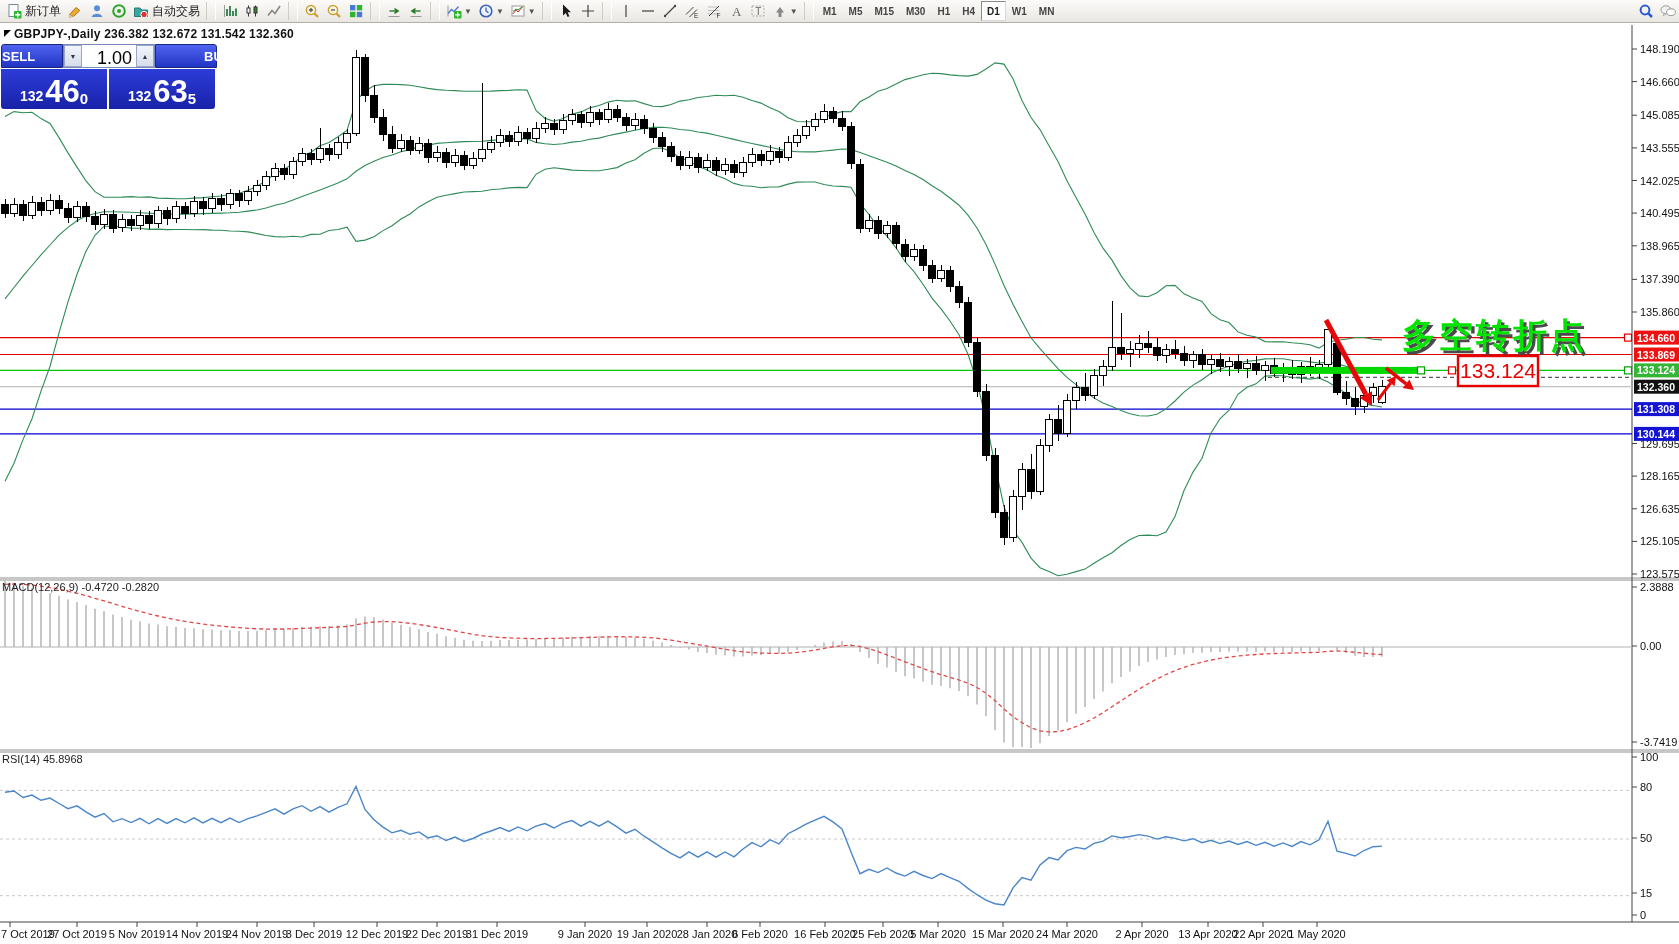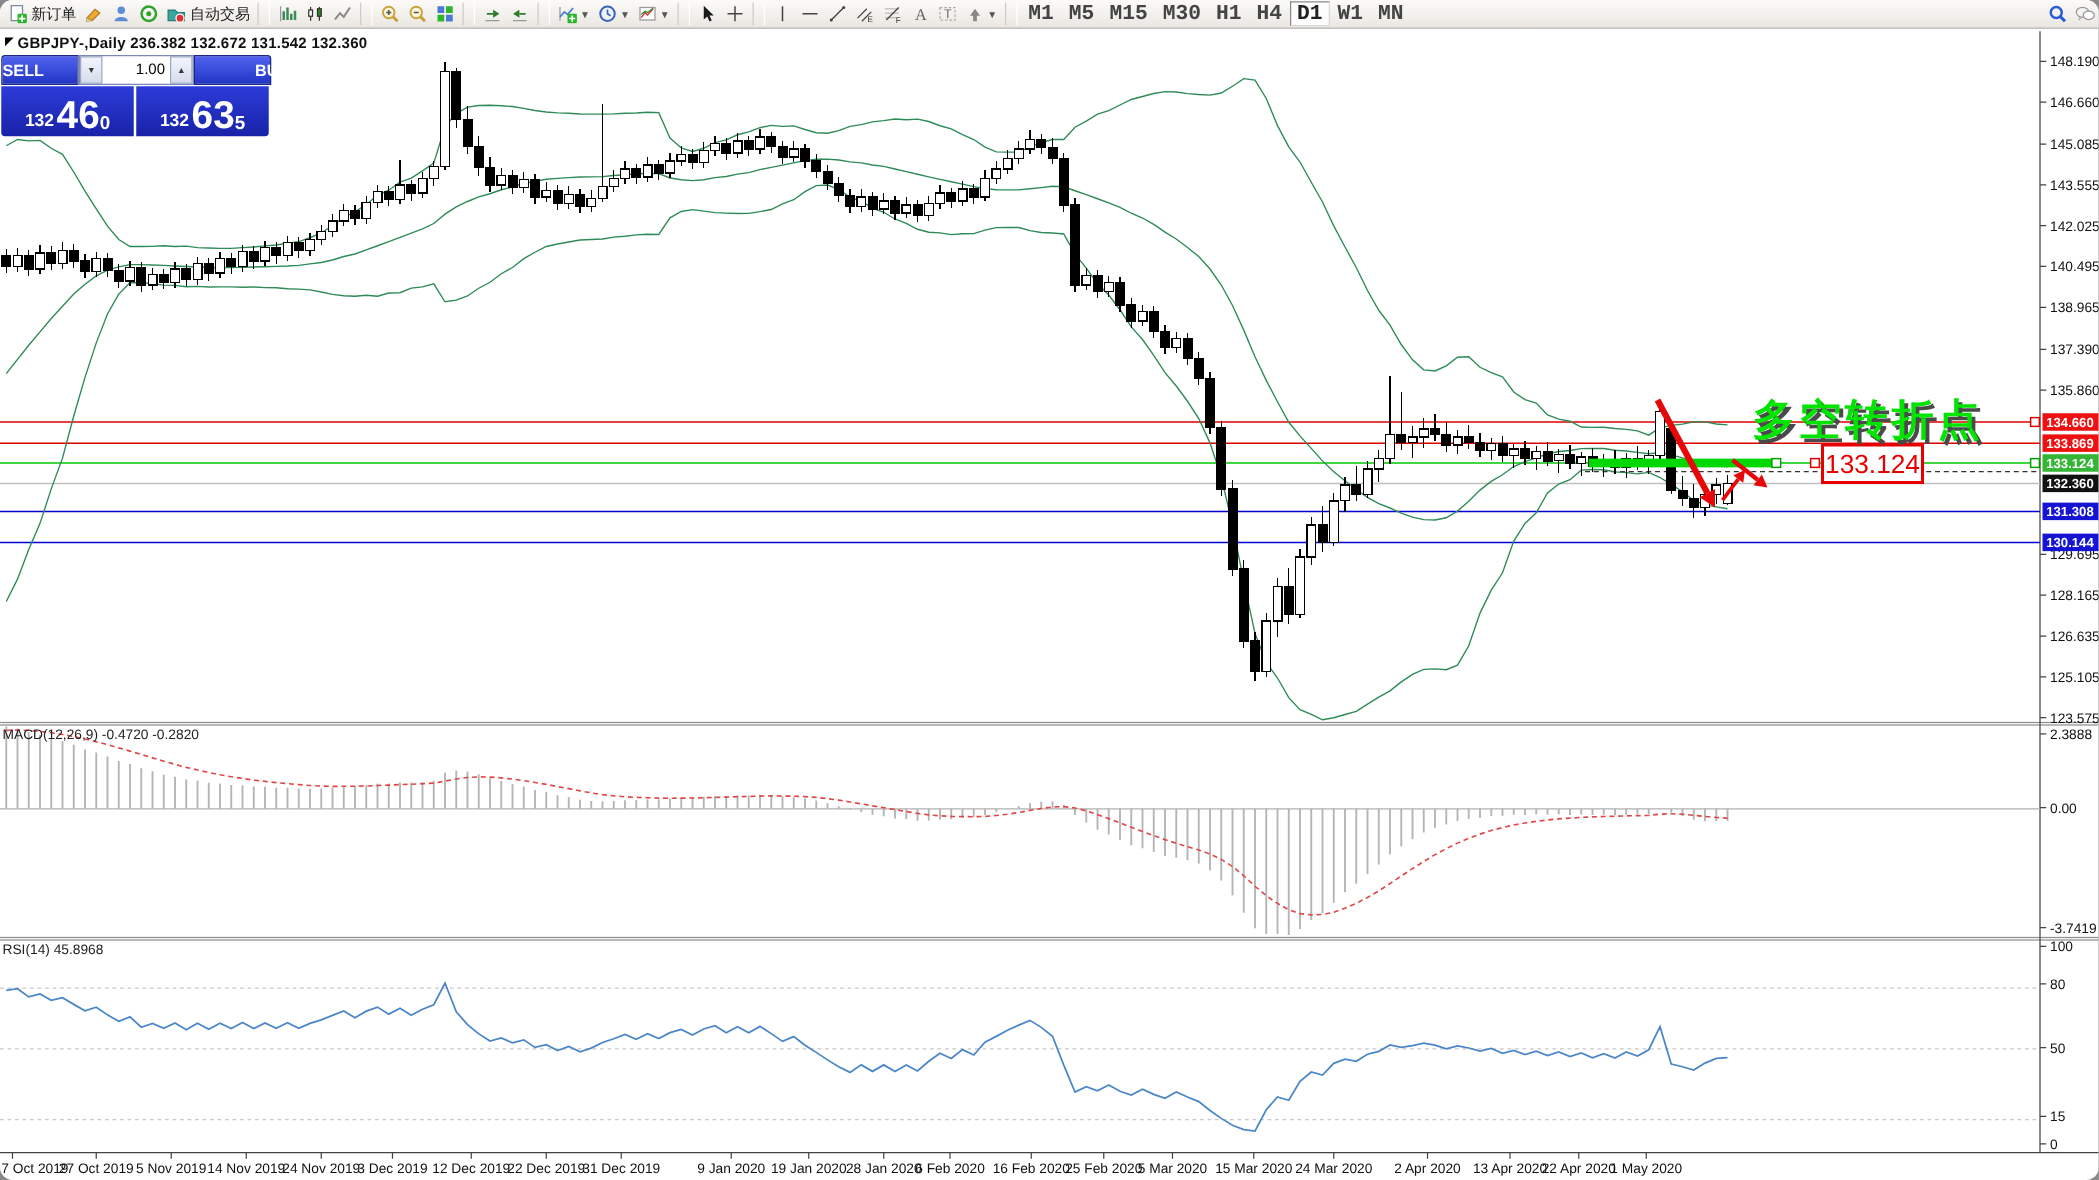--- a/index.html
+++ b/index.html
@@ -1,43 +1,43 @@
 <!DOCTYPE html>
 <html><head>
 <meta charset="utf-8">
 <style>
   html,body{margin:0;padding:0;background:#888;}
   .app{position:relative;width:1679px;height:944px;background:#fff;overflow:hidden;
-       font-family:"Liberation Sans",sans-serif;border-radius:10px;}
+       font-family:"Liberation Sans",sans-serif;}
   .toolbar{position:absolute;left:0;top:0;width:1679px;height:23px;z-index:30;
            background:linear-gradient(#fcfbf9,#eae7e2);border-bottom:1px solid #b3b0aa;
            display:flex;align-items:center;padding-left:3px;box-sizing:border-box;}
   .tool{height:20px;display:flex;align-items:center;padding:0 3px;border-radius:2px;}
   .tool svg{display:block;}
   .tool .lbl{font-size:12px;color:#222;margin-left:3px;white-space:nowrap;}
   .tool .dd{font-size:8px;color:#555;margin-left:2px;}
   .sep{width:8px;height:18px;border-left:1px solid #cfccc6;border-right:1px solid #ffffff;margin:0 3px;}
-  .tf{height:18px;padding:0 5px;font-size:17px;font-weight:bold;color:#444;
-      display:flex;align-items:center;border:1px solid transparent;font-family:Liberation Mono, monospace;}
+  .tf{height:18px;padding:0 5px;font-size:10px;font-weight:bold;color:#444;
+      display:flex;align-items:center;border:1px solid transparent;}
   .tf.active{background:#fdfdfd;border-color:#8a8a8a #d8d8d8 #d8d8d8 #8a8a8a;color:#222;}
   .spacer{flex:1;}
   .symbol-title{position:absolute;left:14px;top:27px;z-index:20;font-size:12px;color:#111;
                 font-weight:bold;letter-spacing:0.2px;}
   .tri-marker{position:absolute;left:4px;top:30px;width:0;height:0;z-index:20;
               border-top:7px solid #000;border-right:7px solid transparent;}
   .order-panel{position:absolute;left:1px;top:44px;width:216px;z-index:20;font-family:"Liberation Sans",sans-serif;}
   .op-row1{display:flex;height:24px;}
   .btn-sell,.btn-buy{width:62px;color:#fff;font-weight:bold;font-size:13px;text-align:left;line-height:24px;
        background:linear-gradient(#5064f0,#2134c4);border:1px solid #1a277e;box-sizing:border-box;}
   .btn-sell{border-radius:3px 0 0 0;}
   .btn-buy{border-radius:0 3px 0 0;padding-left:48px;}
   .vol-box{flex:1;display:flex;background:#fff;border:1px solid #7a8ab8;box-sizing:border-box;}
   .spin{width:16px;background:linear-gradient(#f2f5fb,#d6dcea);border:1px solid #9aa6c6;color:#334;
         font-size:7px;display:flex;align-items:center;justify-content:center;}
-  .vol-val{flex:1;font-size:12px;color:#000;text-align:right;padding:3px 4px 0 0;}
+  .vol-val{flex:1;font-size:18px;color:#000;text-align:right;padding:3px 4px 0 0;}
   .op-row2{display:flex;height:40px;margin-top:1px;}
   .price-pane{width:106px;color:#fff;background:linear-gradient(#2c3cd8,#1822a8);
         display:flex;align-items:flex-end;justify-content:center;padding-bottom:3px;box-sizing:border-box;}
   .price-pane.left{margin-right:2px;border-radius:0 0 0 3px;}
   .price-pane.right{border-radius:0 0 3px 0;}
   .p-small{font-size:14px;font-weight:bold;margin:0 2px 2px 0;}
   .p-big{font-size:31px;font-weight:bold;line-height:28px;}
   .p-sup{font-size:15px;font-weight:bold;vertical-align:top;line-height:14px;}
   #chart-svg{position:absolute;left:0;top:0;z-index:1;}
 </style>

